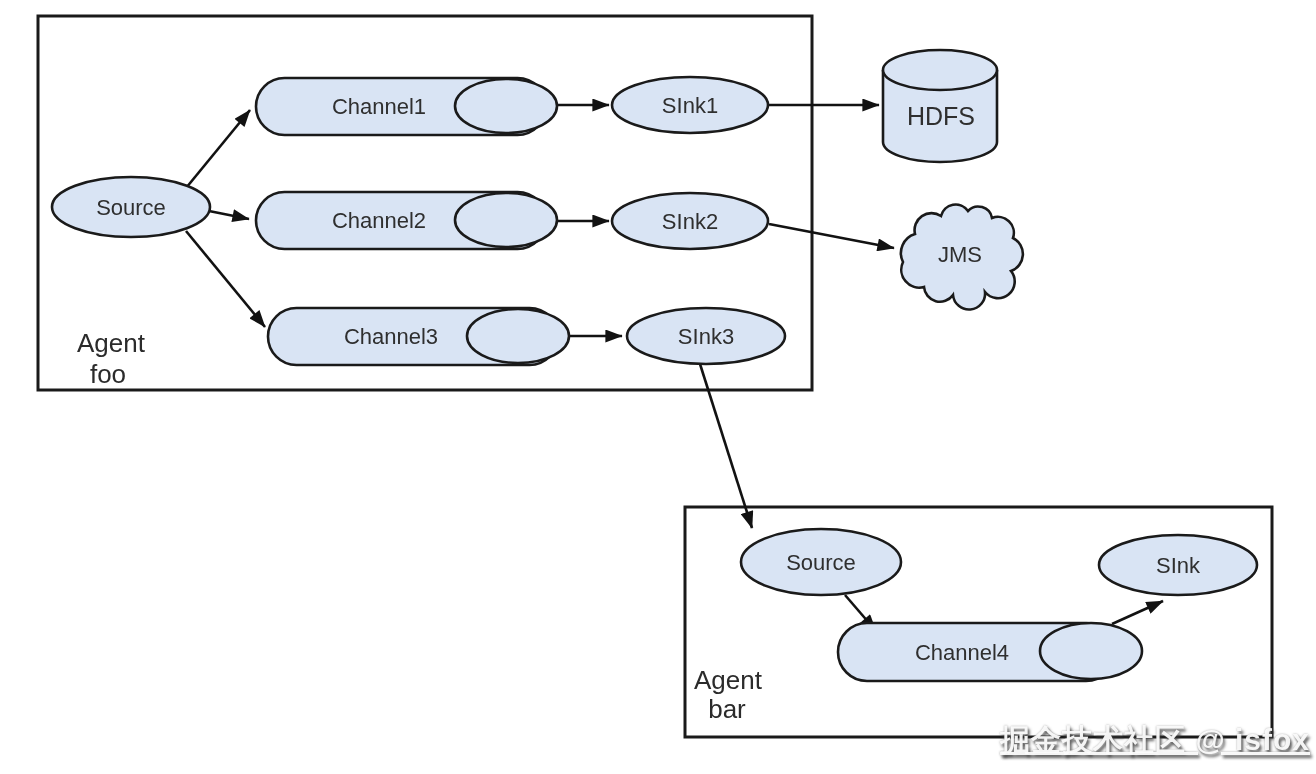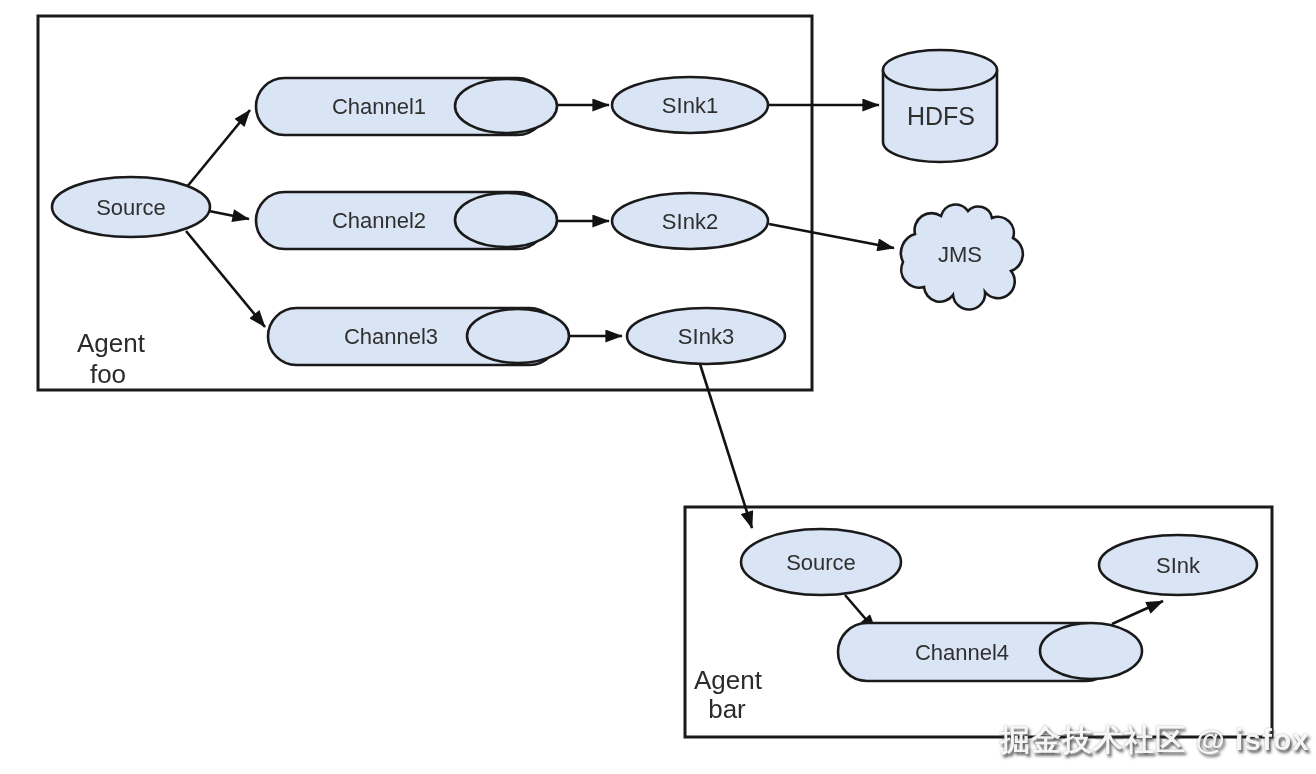--- a/index.html
+++ b/index.html
@@ -28,20 +28,21 @@
   .watermark{
     position:absolute;
     right:6px;
     top:720px;
     font-size:30px;
     font-weight:bold;
     letter-spacing:1px;
     color:rgba(252,252,252,0.95);
     text-shadow:2px 3px 3px rgba(55,55,55,0.8), 0 0 2px rgba(90,90,90,0.5);
     white-space:nowrap;
+    text-decoration:underline;
   }
 </style>
 </head>
 <body>
 
 <div class="stage">
   <svg width="1316" height="774" viewBox="0 0 1316 774">
     <defs>
       <marker id="arr" viewBox="0 0 12 9" refX="11.5" refY="4.5" markerWidth="18" markerHeight="13" markerUnits="userSpaceOnUse" orient="auto">
         <path class="arrowhead" d="M0,0 L12,4.5 L0,9 Z"></path>

